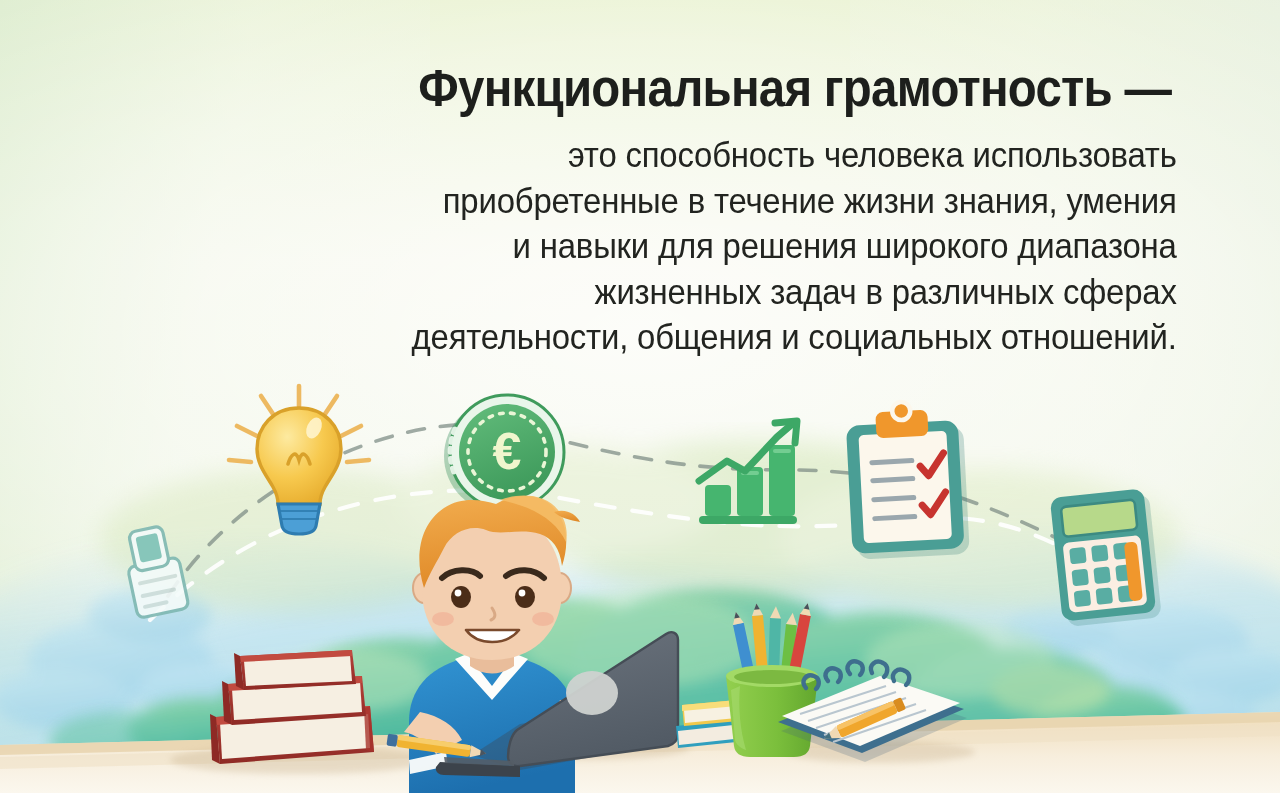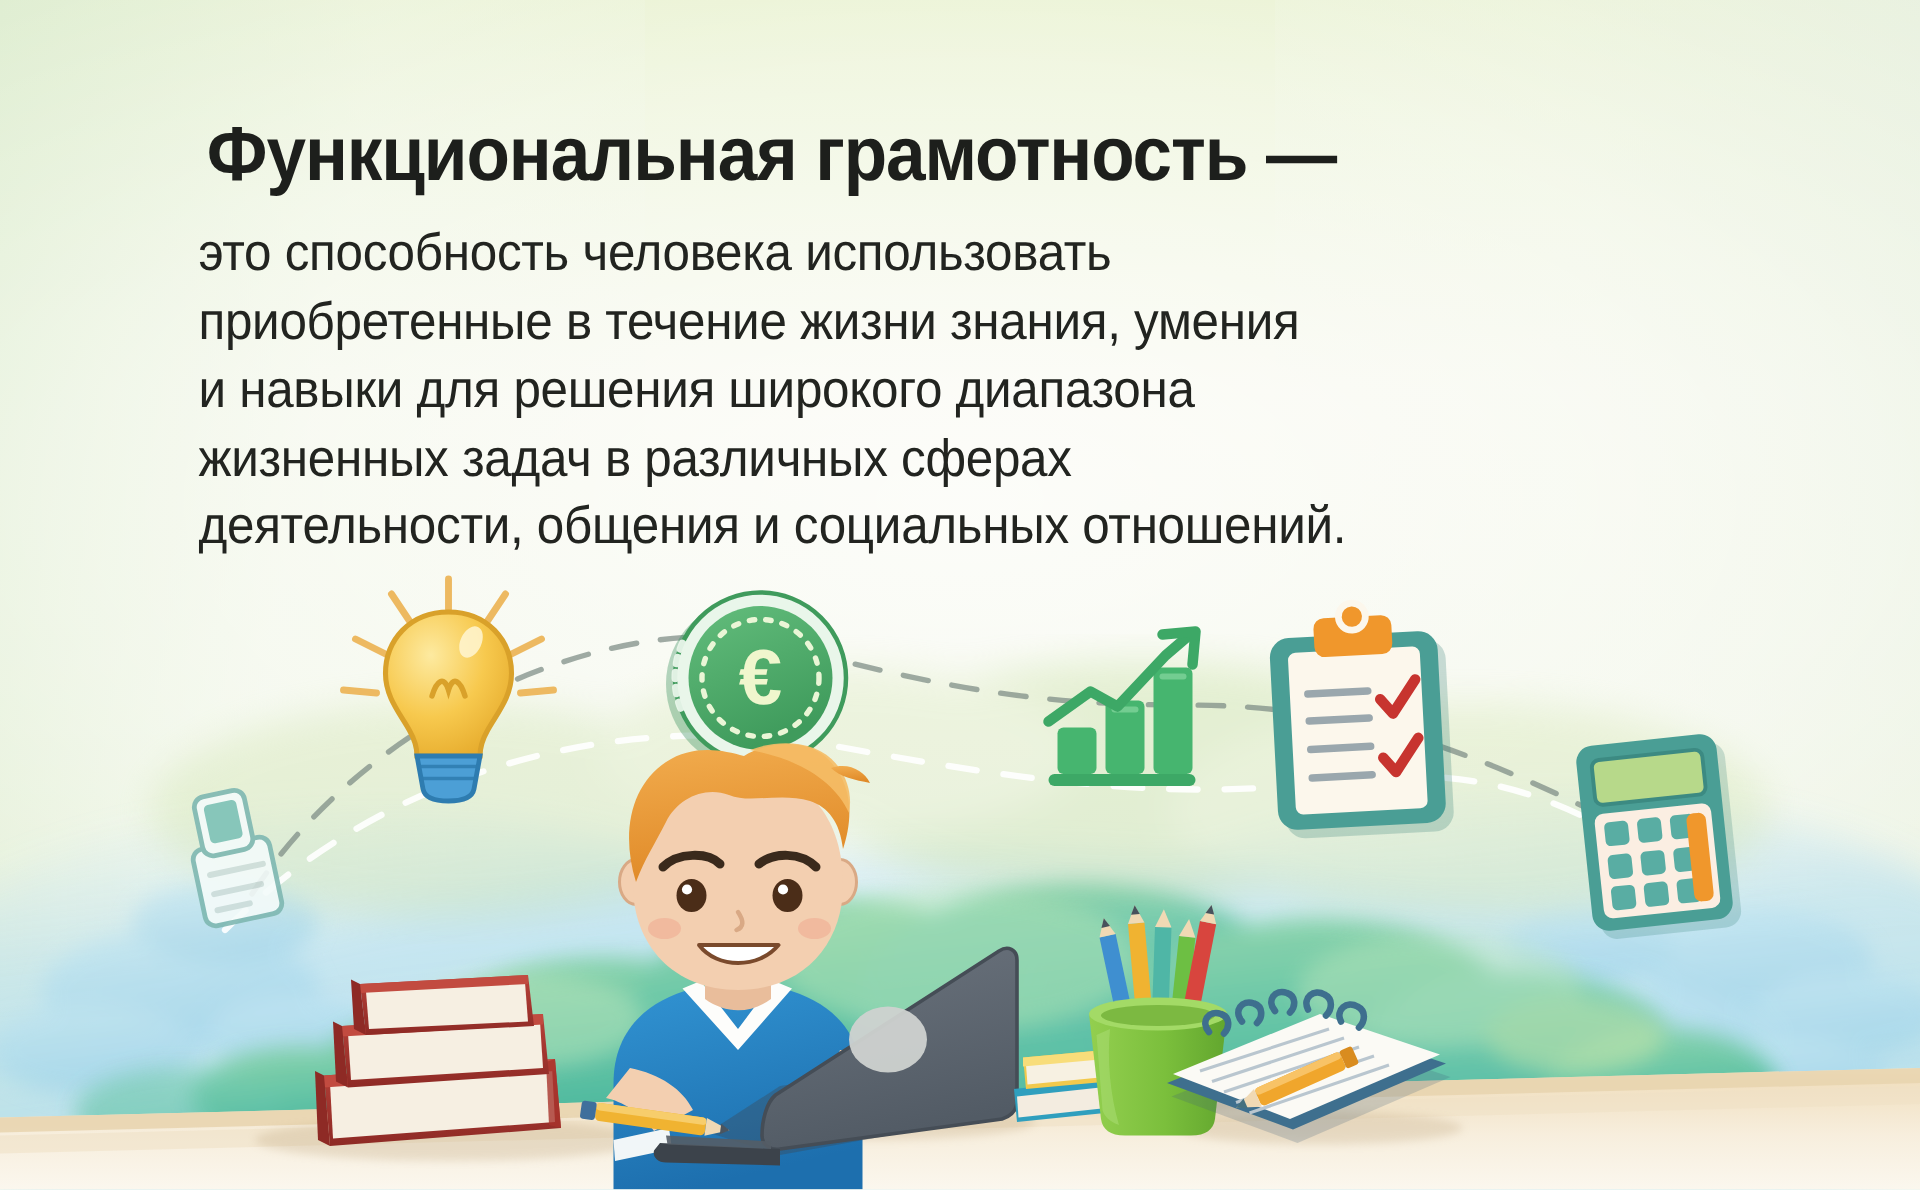--- a/index.html
+++ b/index.html
@@ -37,22 +37,22 @@
   }
   .bg-vignette {
     position: absolute; inset: 0;
     background: radial-gradient(125% 95% at 50% 42%, rgba(255,255,255,0.78) 0%, rgba(255,255,255,0.45) 38%, rgba(255,255,255,0) 66%);
     pointer-events: none;
   }
 
   
   .text-block {
     position: absolute;
-    left: 0; right: 0; top: 76px;
-    text-align: left;
+    left: 0; right: 0; top: 62px;
+    text-align: right;
     z-index: 6;
     padding: 0 70px;
     box-sizing: border-box;
     margin-left: 29px;
   }
   .title {
     font-size: 51px;
     font-weight: 700;
     color: #1d1f1c;
     letter-spacing: -0.8px;

